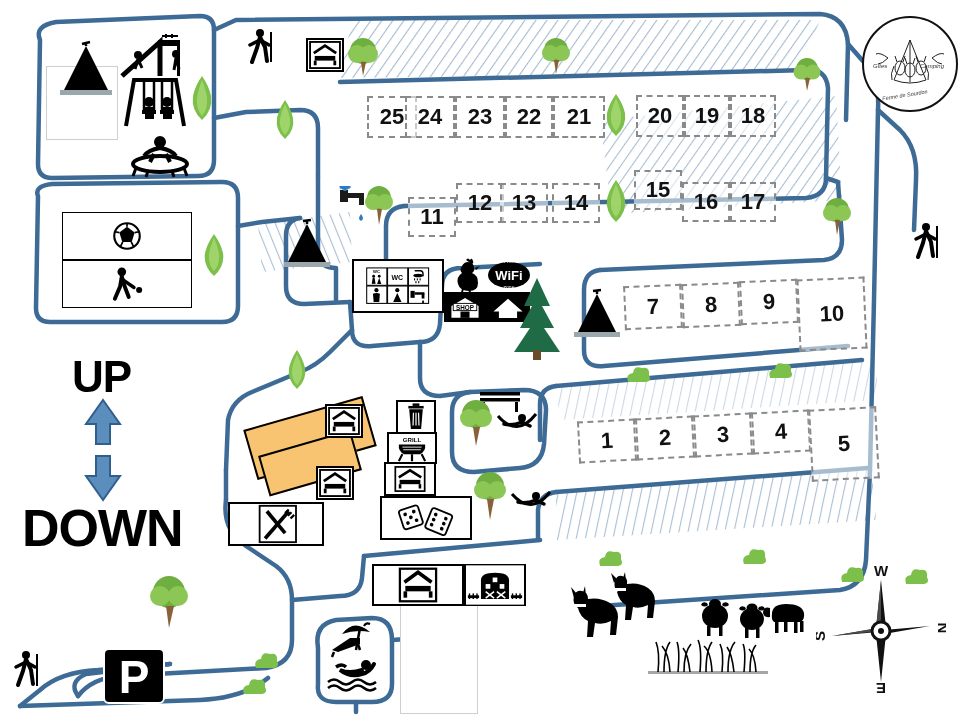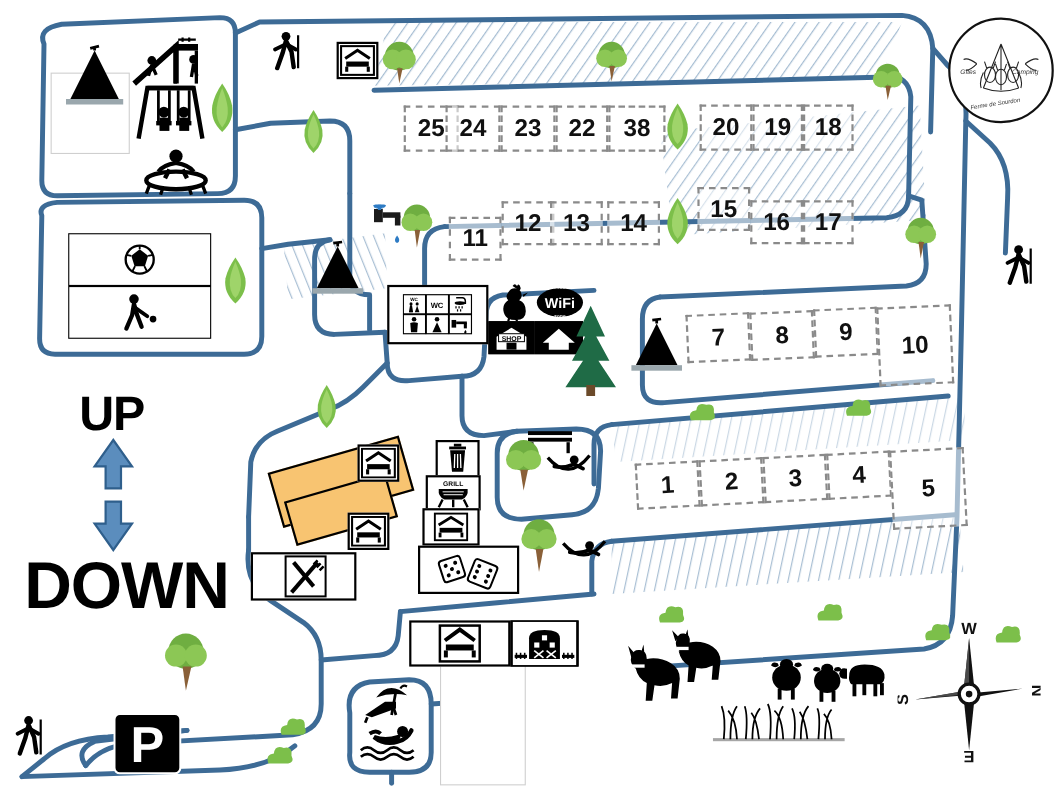--- a/index.html
+++ b/index.html
@@ -152,21 +152,21 @@
   <div class="plot big" style="left:405px;top:96px;width:50px;height:42px;">
       <span>24</span>
     </div>
   <div class="plot big" style="left:455px;top:96px;width:50px;height:42px;">
       <span>23</span>
     </div>
   <div class="plot big" style="left:505px;top:96px;width:48px;height:42px;">
       <span>22</span>
     </div>
   <div class="plot big" style="left:553px;top:96px;width:52px;height:42px;">
-      <span>38</span>
+      <span>21</span>
     </div>
   <div class="plot big" style="left:636px;top:95px;width:48px;height:42px;">
       <span>20</span>
     </div>
   <div class="plot big" style="left:684px;top:95px;width:46px;height:42px;">
       <span>19</span>
     </div>
   <div class="plot big" style="left:730px;top:95px;width:46px;height:42px;">
       <span>18</span>
     </div>
@@ -558,21 +558,21 @@
     </svg>
   </div>
 
   <div class="bigtext" style="left:72px;top:352px;font-size:44px;">UP</div>
   <div class="nb" style="left:80px;top:398px;width:46px;height:104px;">
     <svg viewBox="0 0 46 104" width="46" height="104">
       <path d="M23,2 L40,26 L30,26 L30,46 L16,46 L16,26 L6,26 Z" fill="#5b8dbd" stroke="#2f5f8c" stroke-width="2"></path>
       <path d="M23,102 L6,78 L16,78 L16,58 L30,58 L30,78 L40,78 Z" fill="#5b8dbd" stroke="#2f5f8c" stroke-width="2"></path>
     </svg>
   </div>
-  <div class="bigtext" style="left:22px;top:498px;font-size:60px;">DOWN</div>
+  <div class="bigtext" style="left:22px;top:498px;font-size:52px;">DOWN</div>
 
   <div class="gite" style="left:248px;top:412px;width:120px;height:48px;transform:rotate(-16deg);"></div>
   <div class="gite" style="left:262px;top:442px;width:92px;height:38px;transform:rotate(-16deg);"></div>
 
   <div class="ibox" style="left:325px;top:404px;width:38px;height:34px;">
     <svg viewBox="0 0 34 30" width="32" height="28">
       <rect x="1" y="1" width="32" height="28" fill="#fff" stroke="#000" stroke-width="2"></rect>
       <path d="M5,13 L17,5 L29,13" fill="none" stroke="#000" stroke-width="3"></path>
       <rect x="6" y="16" width="22" height="5" fill="#000"></rect>
       <rect x="5" y="21" width="3" height="5" fill="#000"></rect>

